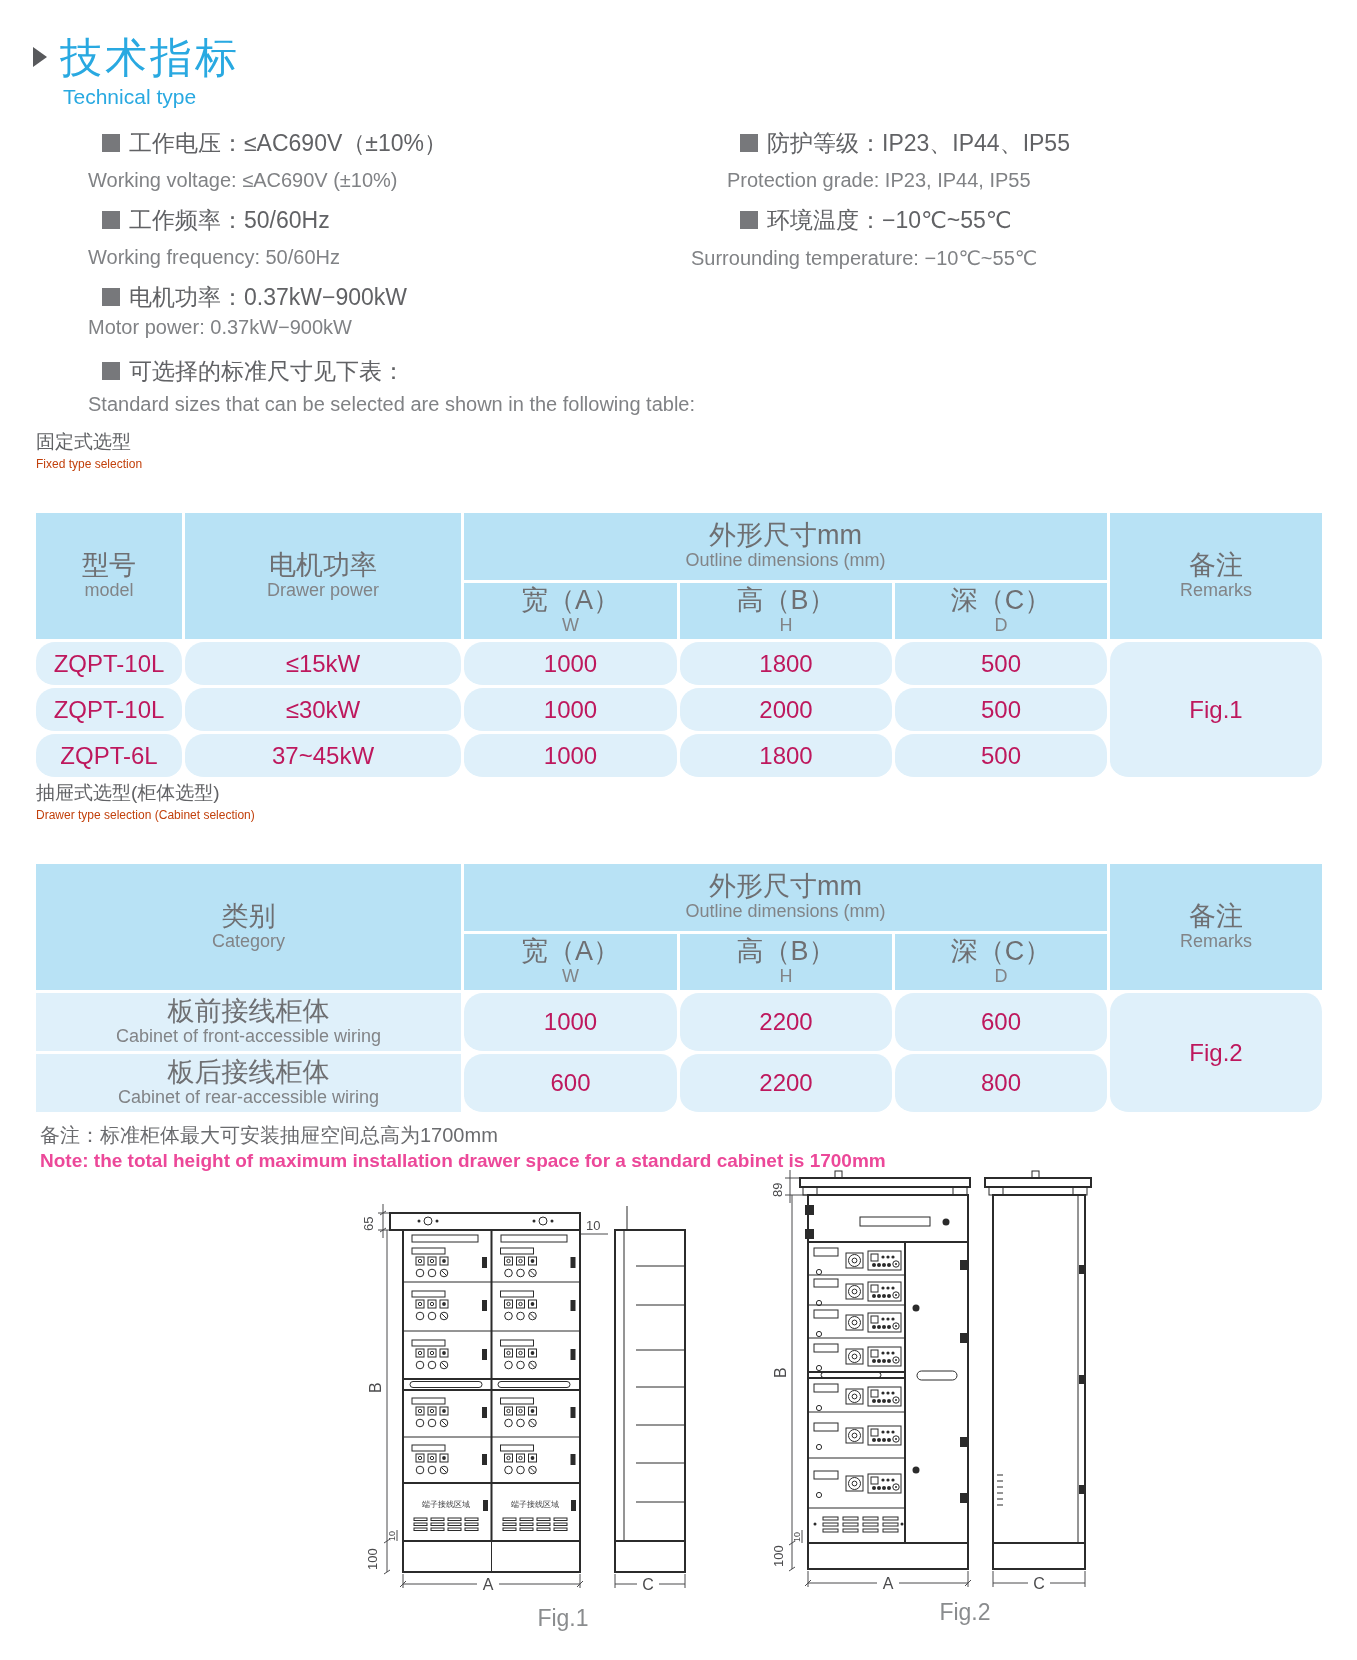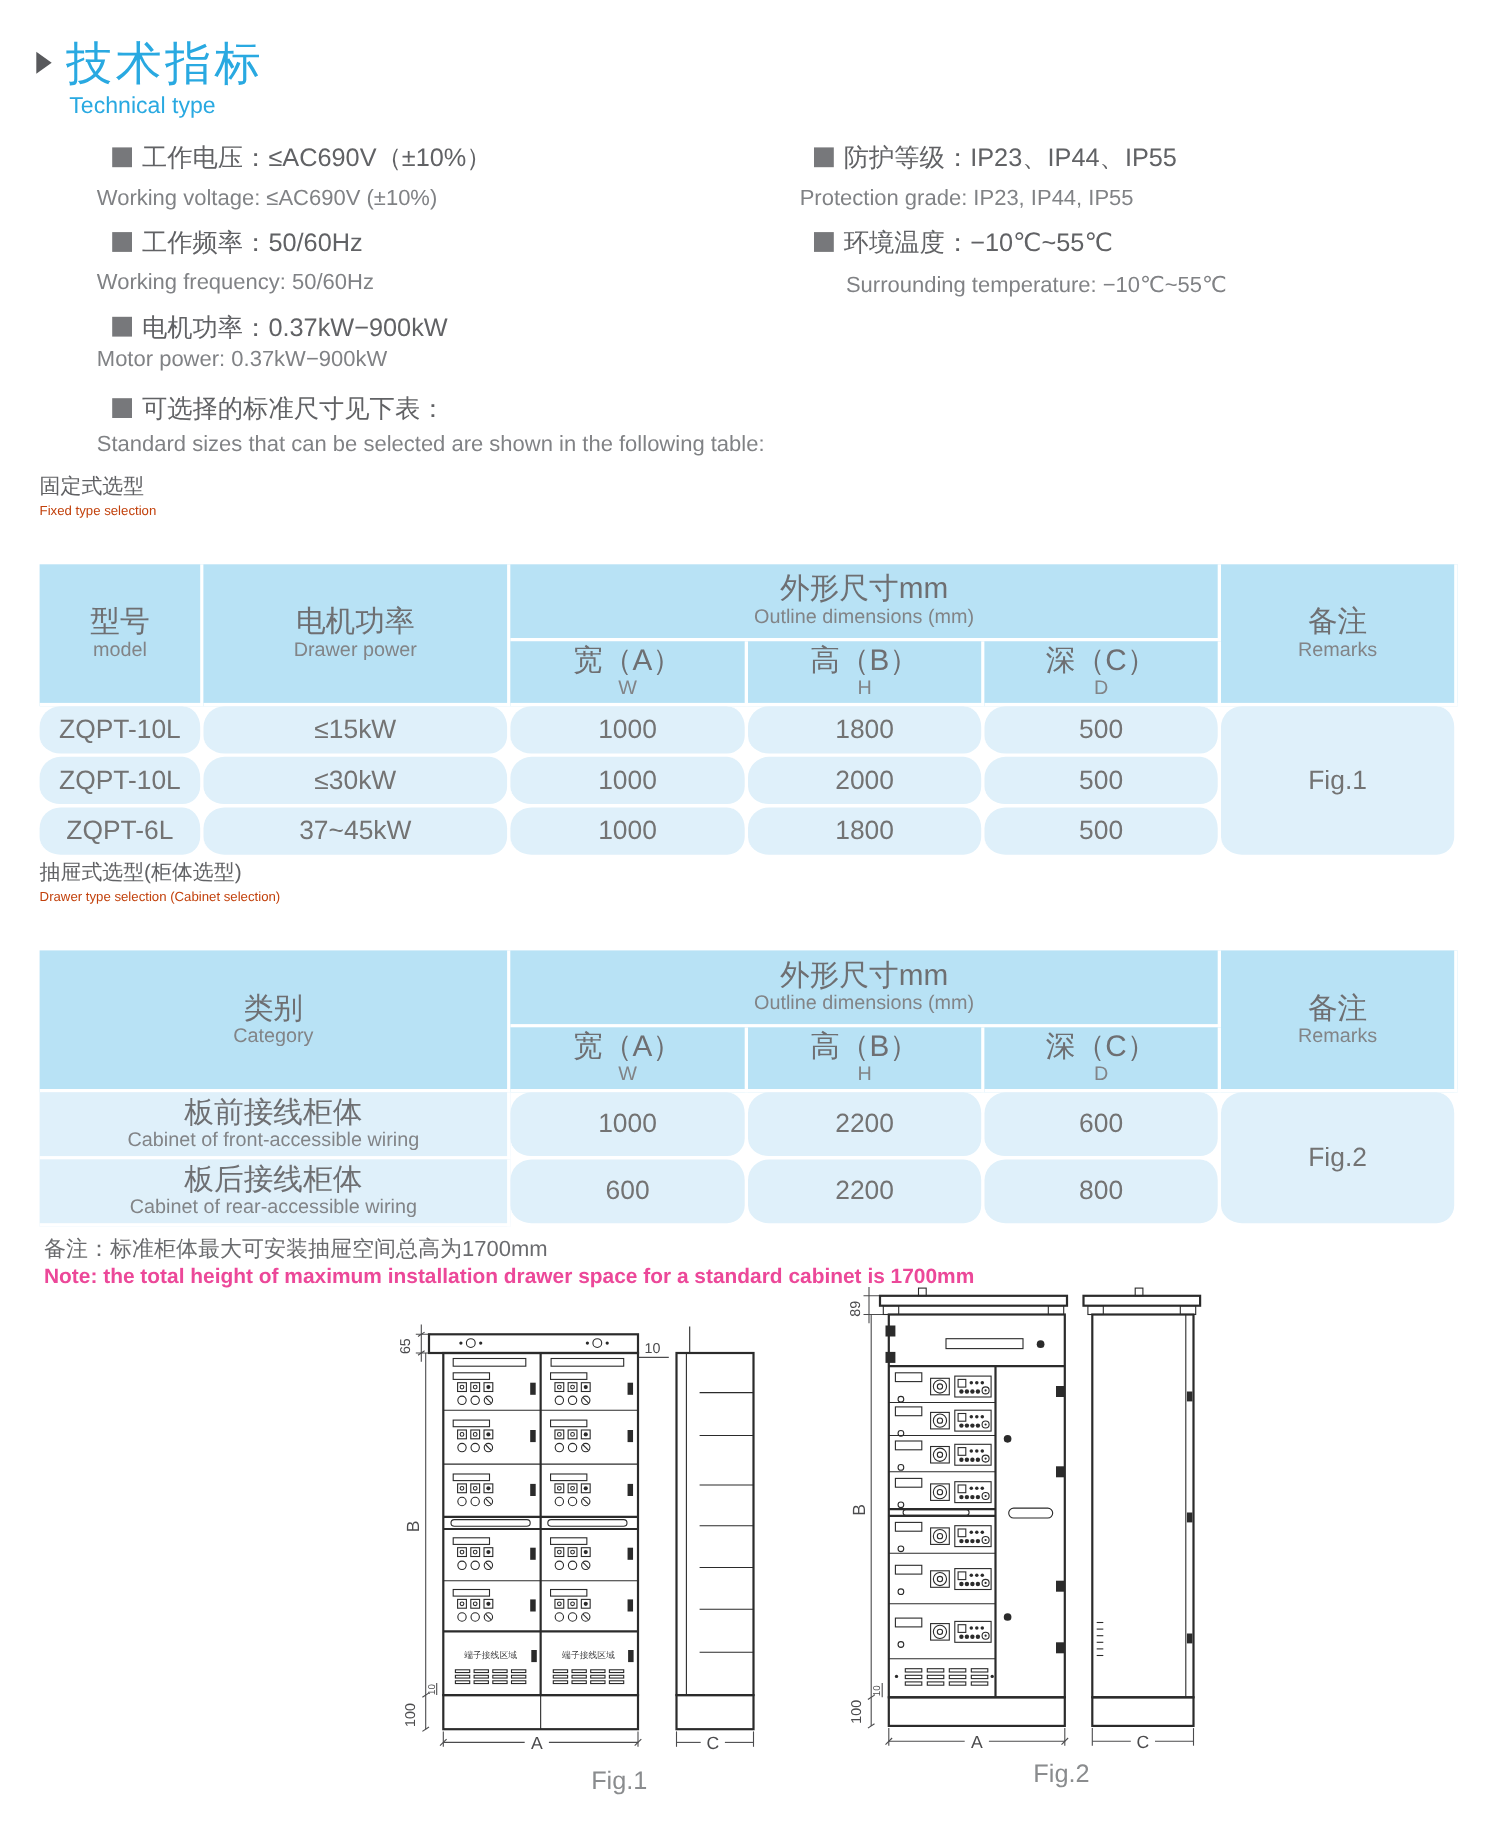--- a/index.html
+++ b/index.html
@@ -25,21 +25,21 @@
   table { border-collapse:separate; border-spacing:0; table-layout:fixed; }
   th, td {
     padding:0; text-align:center; vertical-align:middle;
     border-right:3px solid #fff; border-bottom:3px solid #fff;
     font-weight:normal;
   }
   th { background:#B8E2F5; }
   td { background:#DFF0FA; }
   .tcn { font-size:27px; color:#6E6F72; line-height:28px; }
   .ten { font-size:18px; color:#828487; line-height:23px; }
-  .num { font-size:24px; color:#737373;border-radius:19px; }
+  .num { font-size:24px; color:#be185d;border-radius:19px; }
   .hrow1 th { height:67px; }
   .hrow2 th { height:56px; }
   .t1brow td { height:43px; }
   .t2brow td { height:58px; }
 
   svg { font-family:"Liberation Sans","DejaVu Sans",sans-serif; }
   .ln  { fill:none; stroke:#2B2B2B; stroke-width:1; }
   .ln2 { fill:none; stroke:#2B2B2B; stroke-width:2; }
   .thin{ fill:none; stroke:#4B4B4D; stroke-width:1; }
   .fillk { fill:#2B2B2B; stroke:none; }
@@ -64,21 +64,21 @@
 <div class="abs cn-line" style="left:62px;top:205px"><span class="bullet"></span><span>工作频率：50/60Hz</span></div>
 <div class="abs en-line" style="left:88px;top:246px">Working frequency: 50/60Hz</div>
 
 <div class="abs cn-line" style="left:62px;top:282px"><span class="bullet"></span><span>电机功率：0.37kW−900kW</span></div>
 <div class="abs en-line" style="left:88px;top:316px">Motor power: 0.37kW−900kW</div>
 
 <div class="abs cn-line" style="left:700px;top:128px"><span class="bullet"></span><span>防护等级：IP23、IP44、IP55</span></div>
 <div class="abs en-line" style="left:727px;top:169px">Protection grade: IP23, IP44, IP55</div>
 
 <div class="abs cn-line" style="left:700px;top:205px"><span class="bullet"></span><span>环境温度：−10℃~55℃</span></div>
-<div class="abs en-line" style="left:769px;top:246px">Surrounding temperature: −10℃~55℃</div>
+<div class="abs en-line" style="left:691px;top:246px">Surrounding temperature: −10℃~55℃</div>
 
 <div class="abs cn-line" style="left:62px;top:356px"><span class="bullet"></span><span>可选择的标准尺寸见下表：</span></div>
 <div class="abs en-line" style="left:88px;top:393px">Standard sizes that can be selected are shown in the following table:</div>
 
 <div class="abs cap-cn" style="left:36px;top:429px">固定式选型</div>
 <div class="abs cap-en" style="left:36px;top:457px">Fixed type selection</div>
 
 <table class="abs" style="left:36px;top:513px;width:1289px">
   <colgroup>
     <col style="width:149px">

